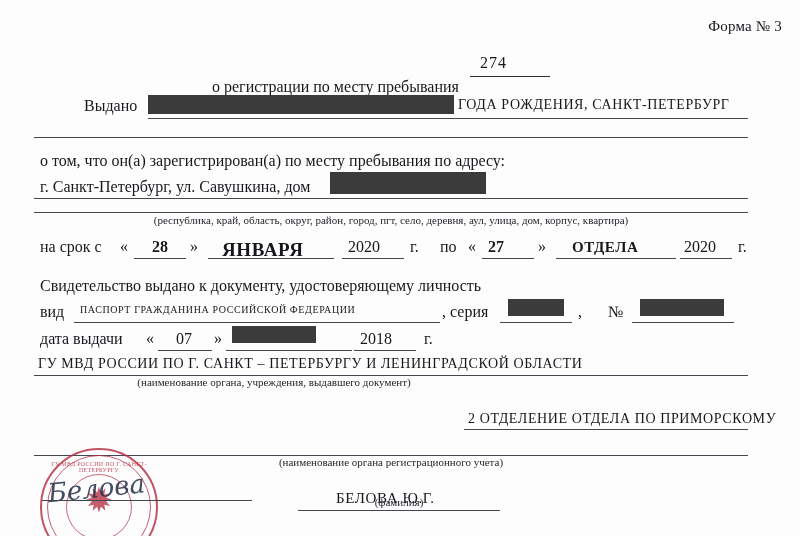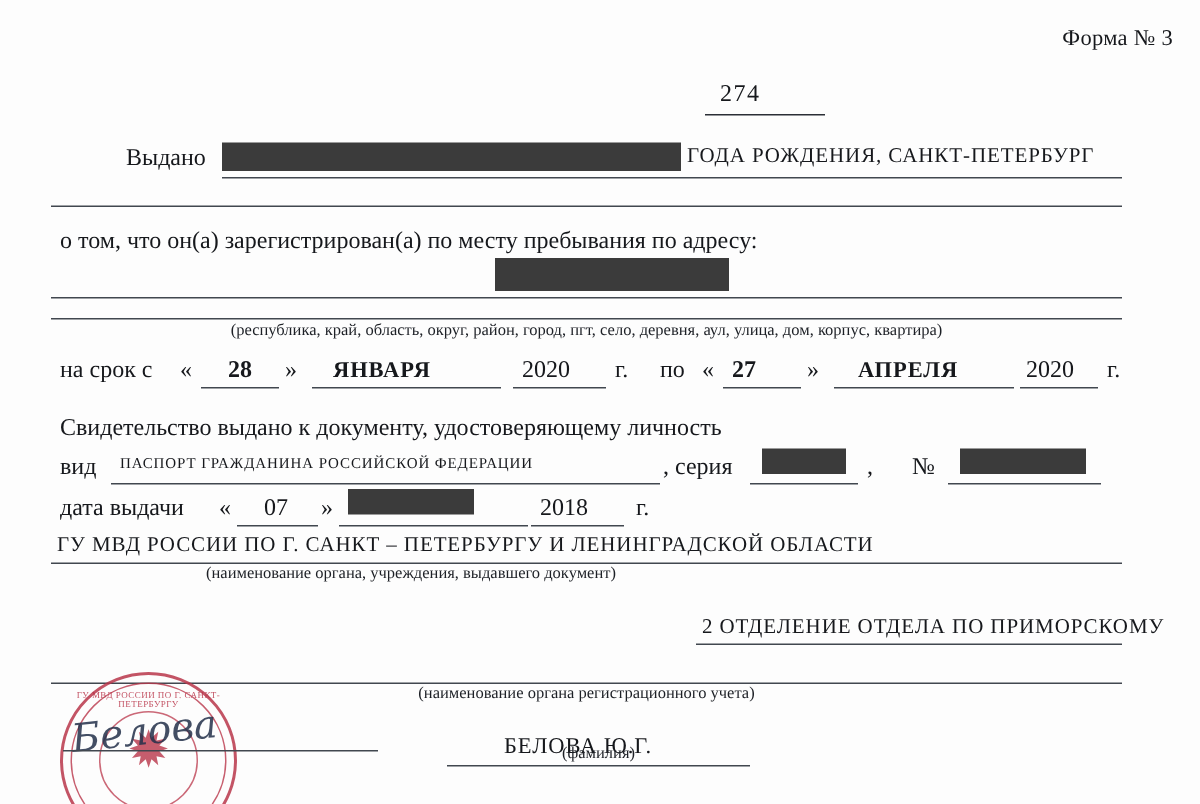--- a/index.html
+++ b/index.html
@@ -148,51 +148,53 @@
 </style>
 </head>
 <body>
 
 <div class="page">
 
   <div class="form-no">Форма № 3</div>
 
   <div class="title-num">274</div>
   <div class="title-num-underline"></div>
+  <div class="subtitle">о регистрации по месту пребывания</div>
 
   <div class="lbl" style="left:84px; top:97px;">Выдано</div>
   <div class="redact" style="left:148px; top:95px; width:306px; height:19px;"></div>
   <div class="lbl caps" style="left:458px; top:97px; font-size:14px;">ГОДА РОЖДЕНИЯ, САНКТ-ПЕТЕРБУРГ</div>
   <div class="rule" style="left:148px; top:118px; width:600px;"></div>
 
   <div class="rule" style="left:34px; top:137px; width:714px;"></div>
 
   <div class="lbl" style="left:40px; top:152px;">о том, что он(а) зарегистрирован(а) по месту пребывания по адресу:</div>
 
+  <div class="lbl" style="left:40px; top:178px;">г. Санкт-Петербург, ул. Савушкина, дом</div>
   <div class="redact" style="left:330px; top:172px; width:156px; height:22px;"></div>
   <div class="rule" style="left:34px; top:198px; width:714px;"></div>
   <div class="rule" style="left:34px; top:212px; width:714px;"></div>
   <div class="lbl sm center" style="left:34px; top:214px; width:714px;">(республика, край, область, округ, район, город, пгт, село, деревня, аул, улица, дом, корпус, квартира)</div>
 
   <div class="lbl" style="left:40px; top:238px;">на срок с</div>
   <div class="lbl quote" style="left:120px; top:238px;">«</div>
   <div class="lbl" style="left:140px; top:238px; width:40px; text-align:center; font-weight:bold;">28</div>
   <div class="rule" style="left:134px; top:258px; width:52px;"></div>
   <div class="lbl quote" style="left:190px; top:238px;">»</div>
-  <div class="lbl caps" style="left:222px; top:239px; font-weight:bold; font-size:15px;">ЯНВАРЯ</div>
+  <div class="lbl caps" style="left:222px; top:239px; font-weight:bold; font-size:19px;">ЯНВАРЯ</div>
   <div class="rule" style="left:208px; top:258px; width:126px;"></div>
   <div class="lbl" style="left:348px; top:238px;">2020</div>
   <div class="rule" style="left:342px; top:258px; width:62px;"></div>
   <div class="lbl" style="left:410px; top:238px;">г.</div>
   <div class="lbl" style="left:440px; top:238px;">по</div>
   <div class="lbl quote" style="left:468px; top:238px;">«</div>
   <div class="lbl" style="left:488px; top:238px; width:40px; font-weight:bold;">27</div>
   <div class="rule" style="left:482px; top:258px; width:52px;"></div>
   <div class="lbl quote" style="left:538px; top:238px;">»</div>
-  <div class="lbl caps" style="left:572px; top:239px; font-weight:bold; font-size:15px;">АПРЕЛЯ</div>
+  <div class="lbl caps" style="left:572px; top:239px; font-weight:bold; font-size:15px;">ОТДЕЛА</div>
   <div class="rule" style="left:556px; top:258px; width:120px;"></div>
   <div class="lbl" style="left:684px; top:238px;">2020</div>
   <div class="rule" style="left:680px; top:258px; width:52px;"></div>
   <div class="lbl" style="left:738px; top:238px;">г.</div>
 
   <div class="lbl" style="left:40px; top:277px;">Свидетельство выдано к документу, удостоверяющему личность</div>
 
   <div class="lbl" style="left:40px; top:303px;">вид</div>
   <div class="lbl caps" style="left:80px; top:304px; font-size:10px;">ПАСПОРТ ГРАЖДАНИНА РОССИЙСКОЙ ФЕДЕРАЦИИ</div>
   <div class="rule" style="left:74px; top:322px; width:366px;"></div>

